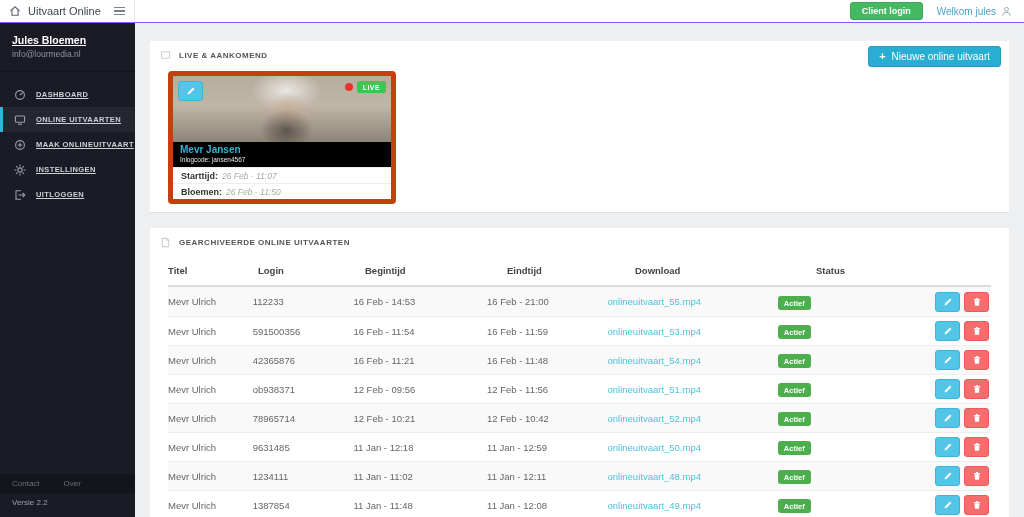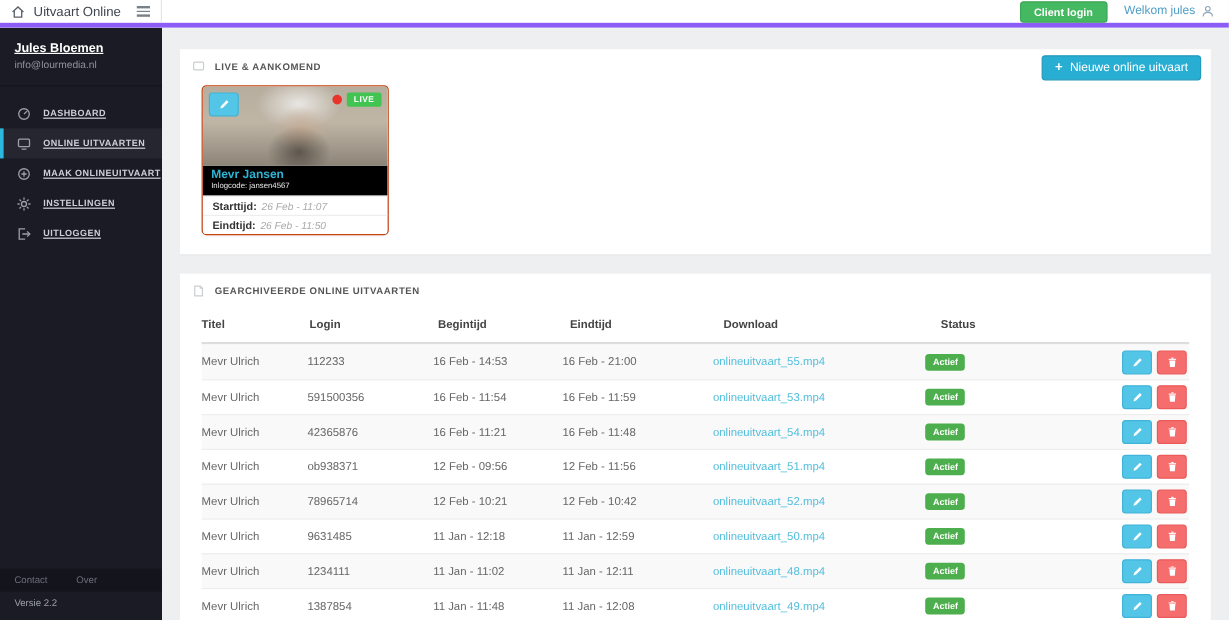--- a/index.html
+++ b/index.html
@@ -1,21 +1,21 @@
 <!DOCTYPE html>
 <html><head>
 <meta charset="utf-8">
 <style>
   * { margin:0; padding:0; box-sizing:border-box; }
   html,body { width:1024px; height:517px; overflow:hidden;
     font-family:"Liberation Sans","DejaVu Sans",sans-serif; background:#edeff0; }
 
   
   .topbar { position:absolute; left:0; top:0; right:0; height:23px; background:#fff;
-    border-bottom:4px solid #8b5cf6; z-index:5; display:flex; align-items:stretch; }
+    border-bottom:1px solid #8b5cf6; z-index:5; display:flex; align-items:stretch; }
   .brand-area { width:135px; display:flex; align-items:center; padding:0 9px;
     border-right:1px solid #e3e5e6; }
   .brand-area svg { width:12px; height:12px; color:#5a6068; flex:none; }
   .brand-text { font-size:11px; color:#40464e; margin-left:7px; white-space:nowrap; }
   .hamburger { margin-left:auto; display:flex; flex-direction:column; gap:2px; cursor:pointer; }
   .hamburger span { width:11px; height:1.5px; background:#7a8087; display:block; }
   .topbar-right { margin-left:auto; display:flex; align-items:center; padding-right:12px; gap:14px; }
   .client-login { background:#45b862; color:#fff; font-size:9px; font-weight:bold;
     border:1px solid #3ca755; border-radius:3px; padding:3px 11px; cursor:pointer; }
   .welcome { display:flex; align-items:center; gap:5px; font-size:10px; color:#4f9ec6; cursor:pointer; }
@@ -46,21 +46,21 @@
   .panel-head { display:flex; align-items:center; padding:9px 10px 7px; }
   .panel-head svg { width:11px; height:11px; color:#c9ced2; flex:none; }
   .panel-title { margin-left:8px; font-size:8px; font-weight:bold; letter-spacing:.5px; color:#555; }
   .new-btn { position:absolute; right:8px; top:5px; background:#29aed3; border:1px solid #2399bb;
     color:#fff; font-size:10px; border-radius:3px; padding:4px 10px; cursor:pointer;
     display:flex; align-items:center; gap:6px; }
   .new-btn .plus { font-size:11px; font-weight:bold; line-height:1; }
   #live-panel { height:172px; }
 
   
-  .card { width:156px; margin:3px 0 0 18px; border:1px solid #c2410c; border-radius:4px;
+  .card { width:228px; margin:3px 0 0 18px; border:5px solid #c2410c; border-radius:4px;
     background:#fff; overflow:hidden; box-shadow:0 1px 1px rgba(0,0,0,.04); }
   .card-img { height:66px; position:relative;
     background:
       radial-gradient(38px 30px at 52% 82%, rgba(40,35,30,.55), rgba(40,35,30,0) 70%),
       radial-gradient(30px 26px at 53% 55%, #c3ab96, rgba(195,171,150,0) 75%),
       radial-gradient(44px 26px at 52% 22%, #e9e7e3, rgba(233,231,227,0) 80%),
       linear-gradient(180deg,#b6ad9e 0%, #c0b6a6 45%, #8d8478 100%); }
   .img-edit-btn { position:absolute; left:5px; top:5px; width:25px; height:20px; background:#53c6e8;
     border:1px solid #3fb4d8; border-radius:3px; color:#fff; cursor:pointer;
     display:flex; align-items:center; justify-content:center; padding:0; }
@@ -79,21 +79,21 @@
 
   
   #archive-panel { margin-top:15px; min-height:296px; }
   .table-wrap { padding:0 18px; }
   .thead { display:flex; align-items:center; padding:10px 0 9px; border-bottom:2px solid #ddd;
     font-size:9.5px; font-weight:bold; color:#444; }
   .trow { display:flex; align-items:center; height:29px; font-size:9.5px; color:#666;
     border-top:1px solid #ededed; }
   .trow:first-of-type { border-top:none; }
   .trow.stripe { background:#f9f9f9; }
-  .c-titel { width:90px; }  .c-login { width:107px; }  .c-begin { width:110px; }
+  .c-titel { width:90px; }  .c-login { width:107px; }  .c-begin { width:142px; }
   .c-eind { width:128px; }  .c-down { width:181px; }   .c-status { width:167px; }
   .c-actions { flex:1; display:flex; justify-content:flex-end; gap:4px; padding-right:2px; }
   .dl { color:#53bfdd; text-decoration:none; cursor:pointer; }
   .badge { background:#4cae4c; color:#fff; font-size:7.5px; font-weight:bold;
     padding:2.5px 6px; border-radius:3px; }
   .row-btn { width:25px; height:20px; border-radius:3px; color:#fff; cursor:pointer;
     display:flex; align-items:center; justify-content:center; padding:0; }
   .btn-edit { background:#53c6e8; border:1px solid #3fb4d8; }
   .btn-del  { background:#f56d6d; border:1px solid #e95b5b; }
 
@@ -230,21 +230,21 @@
       </div>
       <div class="card-caption">
         <div class="cap-name">Mevr Jansen</div>
         <div class="cap-code">Inlogcode: jansen4567</div>
       </div>
       <div class="card-row">
         <span class="lbl">Starttijd:</span>
         <span class="val">26 Feb - 11:07</span>
       </div>
       <div class="card-row">
-        <span class="lbl">Eindtijd:</span>
+        <span class="lbl">Bloemen:</span>
         <span class="val">26 Feb - 11:50</span>
       </div>
     </div>
   </div>
 
   <div class="panel" id="archive-panel">
     <div class="panel-head">
       <svg viewBox="0 0 12 12" fill="none" stroke="currentColor" stroke-width="1.1">
           <path d="M2.5 1.5 H7.5 L9.5 3.5 V10.5 H2.5 Z"></path>
           <path d="M7.5 1.5 V3.5 H9.5"></path>

